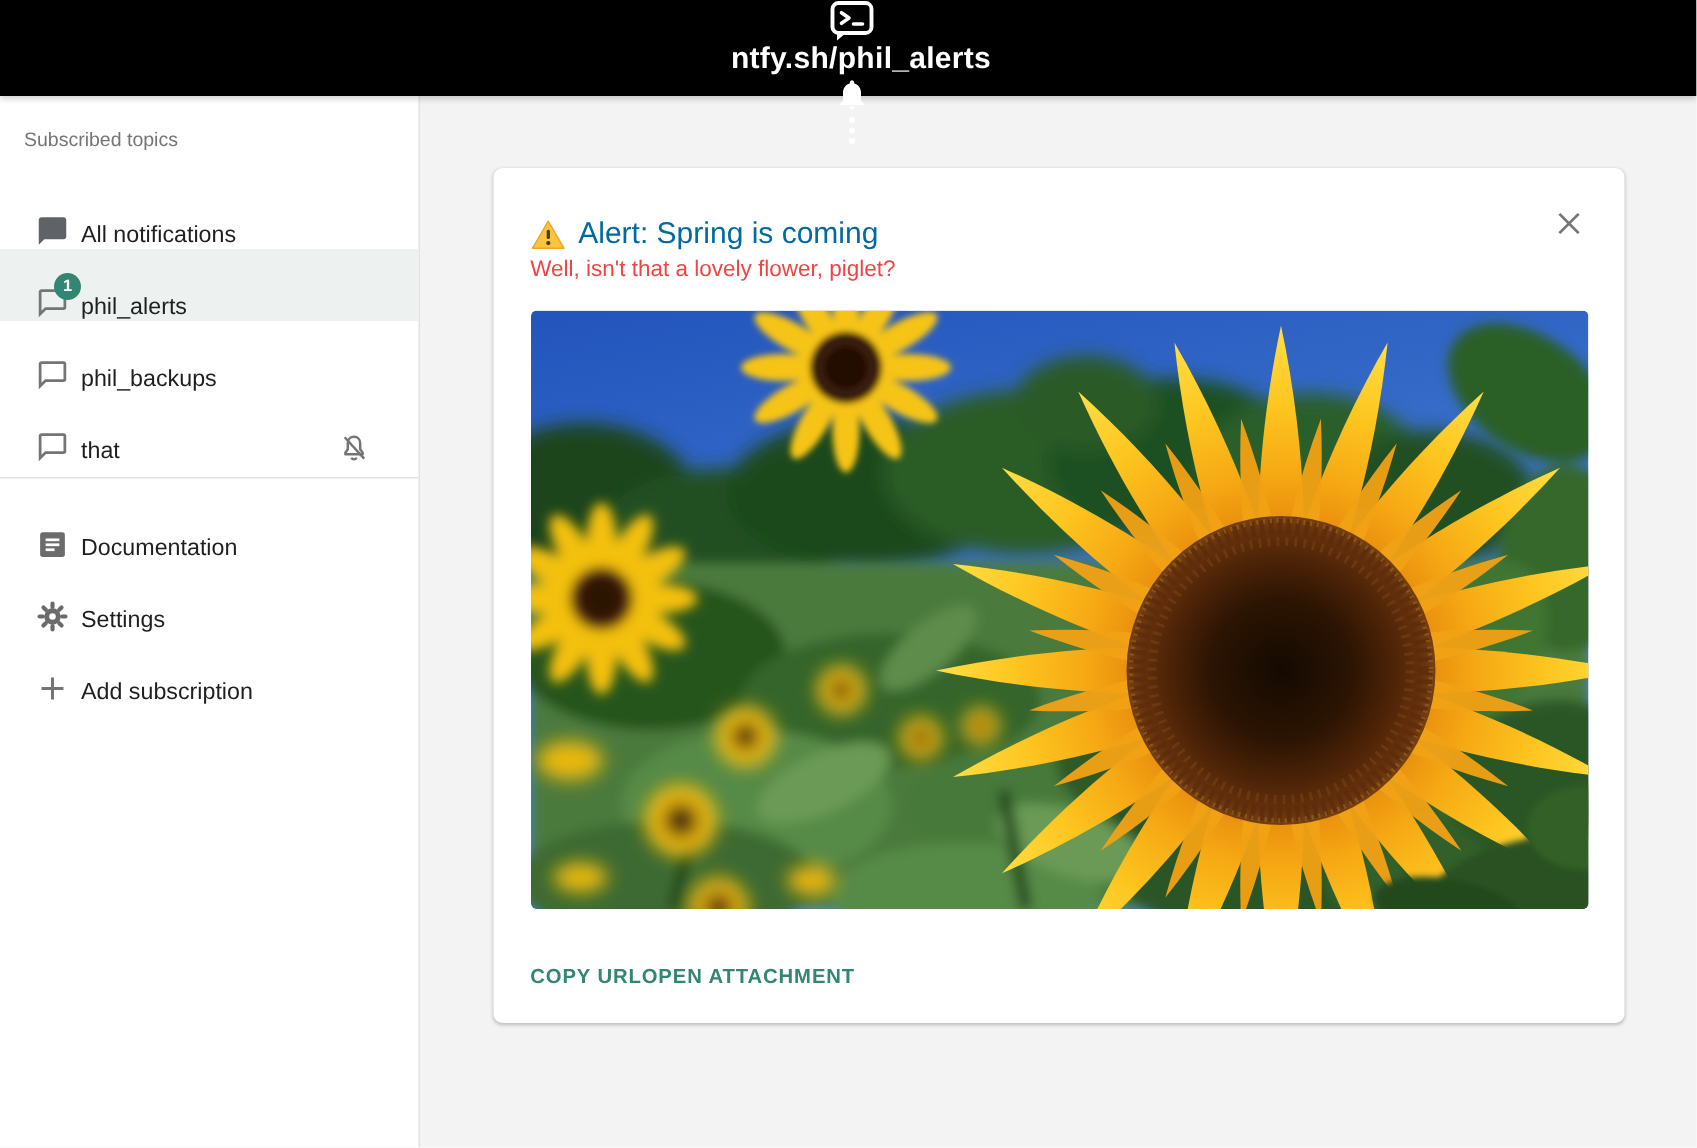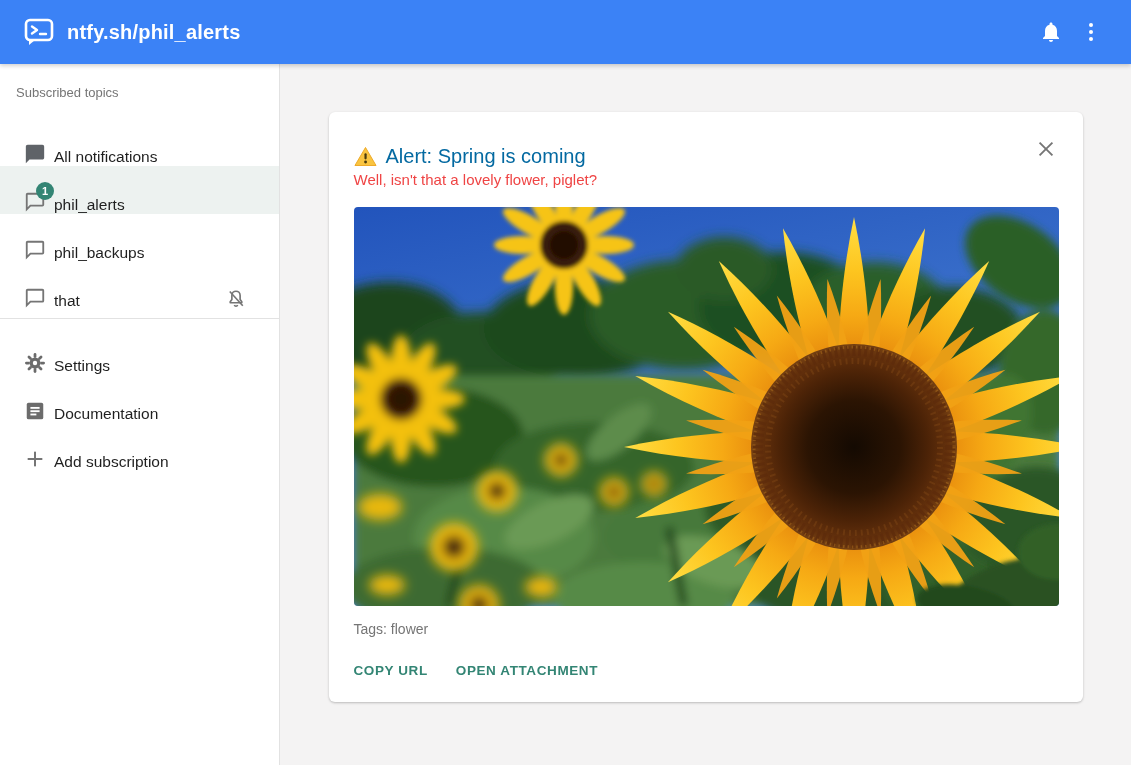--- a/index.html
+++ b/index.html
@@ -5,25 +5,25 @@
   * { box-sizing: border-box; }
   html,body { margin:0; padding:0; }
   body {
     width:1131px; height:765px; overflow:hidden;
     font-family:"Liberation Sans", sans-serif;
     background:#ffffff; color:#1f1f1f;
   }
 
   
   .appbar {
-    height:64px; background:#3b82f6; color:#fff;
+    height:64px; background:#000000; color:#fff;
     display:flex; align-items:center;
     padding:0 20px 0 24px;
     box-shadow:0 2px 4px rgba(0,0,0,.18);
-    position:relative; z-index:5;
+    position:relative; z-index:5;flex-direction:column;
   }
   .appbar .logo { width:30px; height:28px; flex:none; cursor:pointer; }
   .appbar .title { font-size:20px; font-weight:700; letter-spacing:.2px; margin-left:13px; }
   .appbar .spacer { flex:1; }
   .iconbtn { width:40px; height:40px; display:flex; align-items:center; justify-content:center; cursor:pointer; border-radius:50%; }
 
   
   .layout { display:flex; height:701px; }
 
   
@@ -57,21 +57,21 @@
     padding:25px 25px 22px 25px;
   }
   .meta-row { display:flex; align-items:center; gap:5px; color:#6b6b6b; font-size:14.5px; height:18px; }
   .new-dot { width:8px; height:8px; border-radius:50%; background:#338574; margin-left:4px; }
   .close-btn { position:absolute; top:24px; right:24px; width:26px; height:26px; display:flex; align-items:center; justify-content:center; cursor:pointer; }
   .card-title { display:flex; align-items:center; gap:9px; font-size:20px; color:#0369a1; margin:8px 0 3px; font-weight:400; }
   .card-body { font-size:15px; color:#ef4444; margin:0 0 19px; }
   .attachment { width:705px; height:399px; border-radius:4px; overflow:hidden; display:block; cursor:pointer; }
   .attachment svg { display:block; }
   .tags { color:#757575; font-size:14px; margin-top:15px; }
-  .actions { display:flex; gap:28px; margin-top:26px; margin-bottom:2px; }
+  .actions { display:flex; margin-top:37px; margin-bottom:2px; }
   .action-btn {
     color:#338574; font-size:13.5px; font-weight:700;
     letter-spacing:.6px; cursor:pointer; user-select:none;
   }
 </style>
 </head>
 <body>
 
 <header class="appbar">
   <span class="logo">
@@ -145,47 +145,47 @@
           <line x1="5.2" y1="3.8" x2="19.4" y2="19.4" stroke="#757575" stroke-width="1.8"></line>
         </svg>
       </span>
     </div>
 
     <div class="divider"></div>
 
     <div class="nav-item">
       <span class="ic">
         <svg viewBox="0 0 24 24" width="22" height="22">
+          <rect x="3" y="3" width="18" height="18" rx="2" fill="#6b6b6b"></rect>
+          <rect x="7" y="7.6" width="10" height="2" fill="#fff"></rect>
+          <rect x="7" y="11.2" width="10" height="2" fill="#fff"></rect>
+          <rect x="7" y="14.8" width="6.5" height="2" fill="#fff"></rect>
+        </svg>
+      </span>
+      <span>Documentation</span>
+    </div>
+
+    <div class="nav-item">
+      <span class="ic">
+        <svg viewBox="0 0 24 24" width="22" height="22">
           <g stroke="#6b6b6b" stroke-width="3" stroke-linecap="round">
             <line x1="12" y1="2.6" x2="12" y2="5"></line>
               <line x1="18.6" y1="5.4" x2="16.9" y2="7.1"></line>
             <line x1="21.4" y1="12" x2="19" y2="12"></line>
               <line x1="18.6" y1="18.6" x2="16.9" y2="16.9"></line>
             <line x1="12" y1="21.4" x2="12" y2="19"></line>
               <line x1="5.4" y1="18.6" x2="7.1" y2="16.9"></line>
             <line x1="2.6" y1="12" x2="5" y2="12"></line>
               <line x1="5.4" y1="5.4" x2="7.1" y2="7.1"></line>
           </g>
           <circle cx="12" cy="12" r="6" fill="#6b6b6b"></circle>
           <circle cx="12" cy="12" r="2.4" fill="#ffffff"></circle>
         </svg>
       </span>
       <span>Settings</span>
-    </div>
-
-    <div class="nav-item">
-      <span class="ic">
-        <svg viewBox="0 0 24 24" width="22" height="22">
-          <rect x="3" y="3" width="18" height="18" rx="2" fill="#6b6b6b"></rect>
-          <rect x="7" y="7.6" width="10" height="2" fill="#fff"></rect>
-          <rect x="7" y="11.2" width="10" height="2" fill="#fff"></rect>
-          <rect x="7" y="14.8" width="6.5" height="2" fill="#fff"></rect>
-        </svg>
-      </span>
-      <span>Documentation</span>
     </div>
 
     <div class="nav-item">
       <span class="ic">
         <svg viewBox="0 0 24 24" width="22" height="22">
           <line x1="12" y1="4" x2="12" y2="20" stroke="#757575" stroke-width="2.2"></line>
           <line x1="4" y1="12" x2="20" y2="12" stroke="#757575" stroke-width="2.2"></line>
         </svg>
       </span>
       <span>Add subscription</span>
@@ -401,21 +401,20 @@
           </g>
 
           <g filter="url(#b2)">
             <ellipse cx="660" cy="387" rx="70" ry="33" fill="#2a5123" transform="rotate(-15 660 387)"></ellipse>
             <ellipse cx="612" cy="399" rx="50" ry="20" fill="#234a1e" transform="rotate(10 612 399)"></ellipse>
             <ellipse cx="702" cy="345" rx="38" ry="28" fill="#316027"></ellipse>
           </g>
         </svg>
       </div>
 
-      <div class="tags">Tags: flower</div>
 
       <div class="actions">
         <span class="action-btn">COPY URL</span>
         <span class="action-btn">OPEN ATTACHMENT</span>
       </div>
 
     </section>
   </main>
 </div>
 

